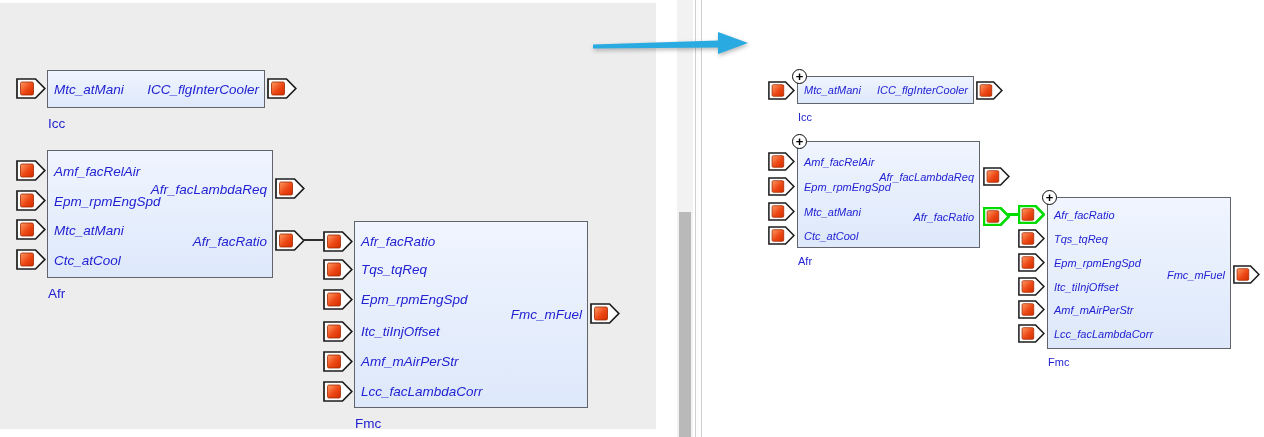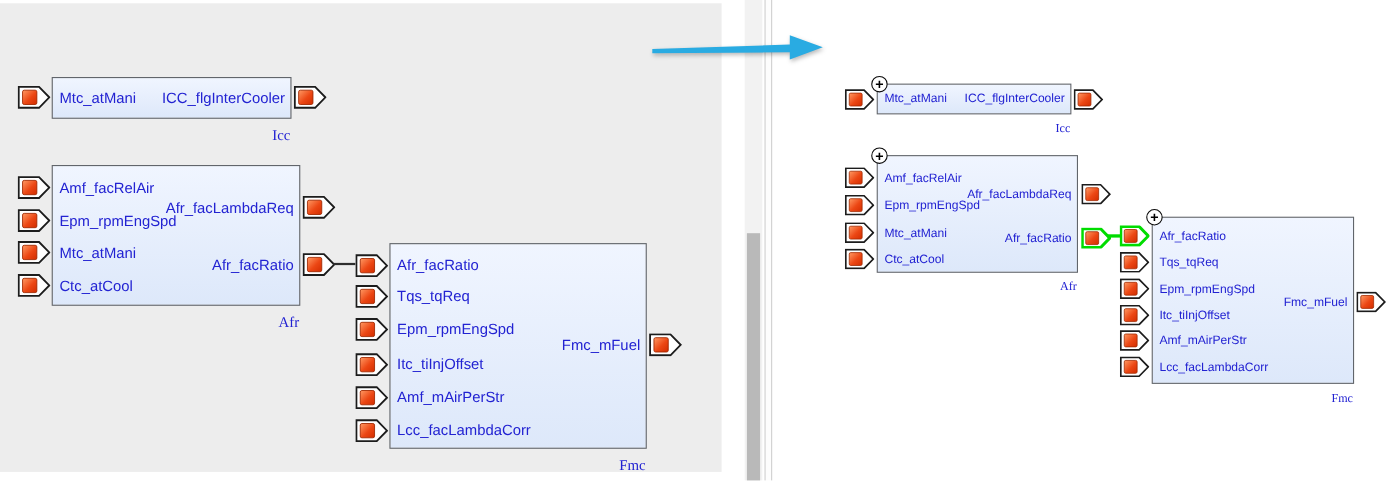--- a/index.html
+++ b/index.html
@@ -9,27 +9,27 @@
   .left-panel { position:absolute; left:0; top:3px; width:656px; height:426px; background:#ededed; }
 
   .btn { position:absolute; left:22px; top:15px; width:189px; height:33px;
          background:#4a77a8; border:1px solid #3f6a99; border-radius:3px;
          color:#fff; font-size:13.5px; display:flex; align-items:center; justify-content:center;
          cursor:pointer; }
 
   .fblock { position:absolute; background:linear-gradient(180deg,#f0f5ff 0%,#dde8fa 100%);
             border:1.5px solid #61656b; box-sizing:border-box; }
 
-  .sig { position:absolute; color:#2222d2; white-space:nowrap; transform:translateY(-50%); }
+  .sig { position:absolute; color:#2222d2; white-space:nowrap; transform:translateY(-50%);font-style:italic; }
   .lg .sig { font-size:13.5px; }
   .sm .sig { font-size:11px; }
   .sig.in  { left:6px; }
   .sig.out { right:5px; }
 
-  .blabel { position:absolute; left:0; right:0; text-align:right; color:#2222d2;font-family:Liberation Serif, serif; }
+  .blabel { position:absolute; left:0; right:0; text-align:left; color:#2222d2; }
   .lg .blabel { bottom:-24px; font-size:13.5px; }
   .sm .blabel { bottom:-20px; font-size:11px; }
 
   .port { position:absolute; line-height:0; }
   .pp  { fill:#ffffff; stroke:#1c1c1c; stroke-width:1.7; }
   .port.green .pp { stroke:#00dc00; stroke-width:3; }
 
   .wire { position:absolute; background:#2e2e2e; }
   .wire.green { background:#00dc00; }
 

